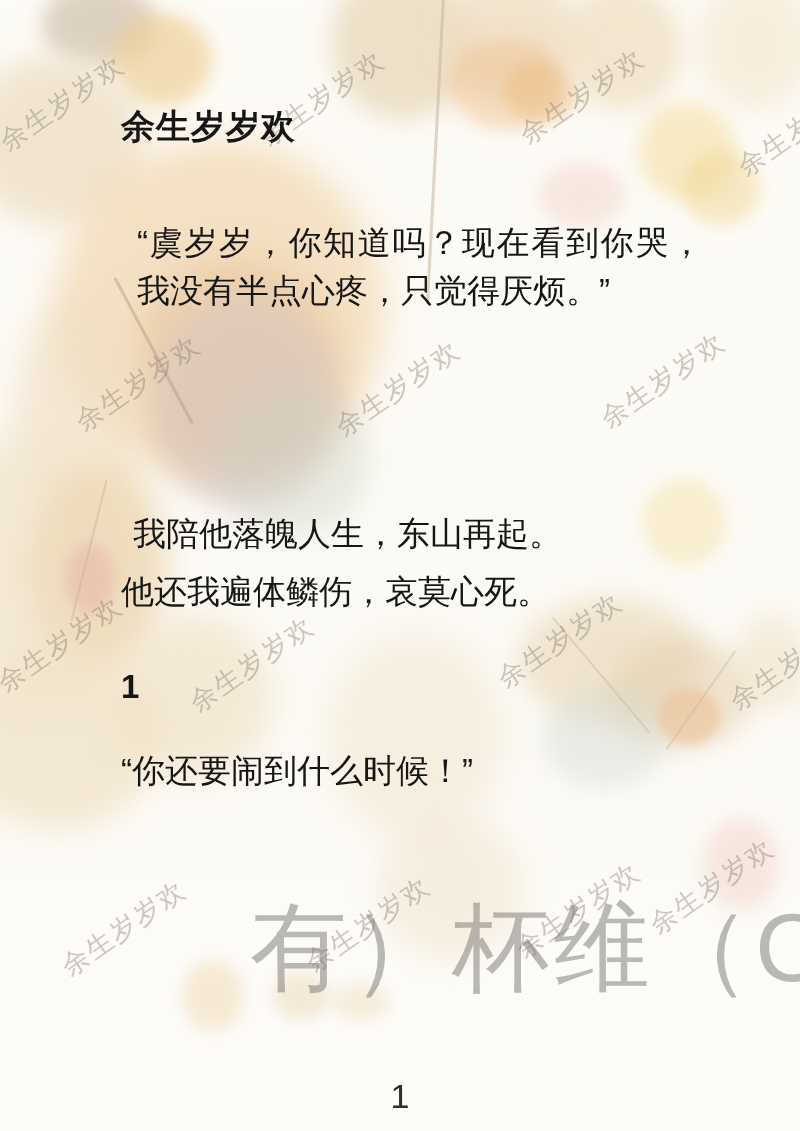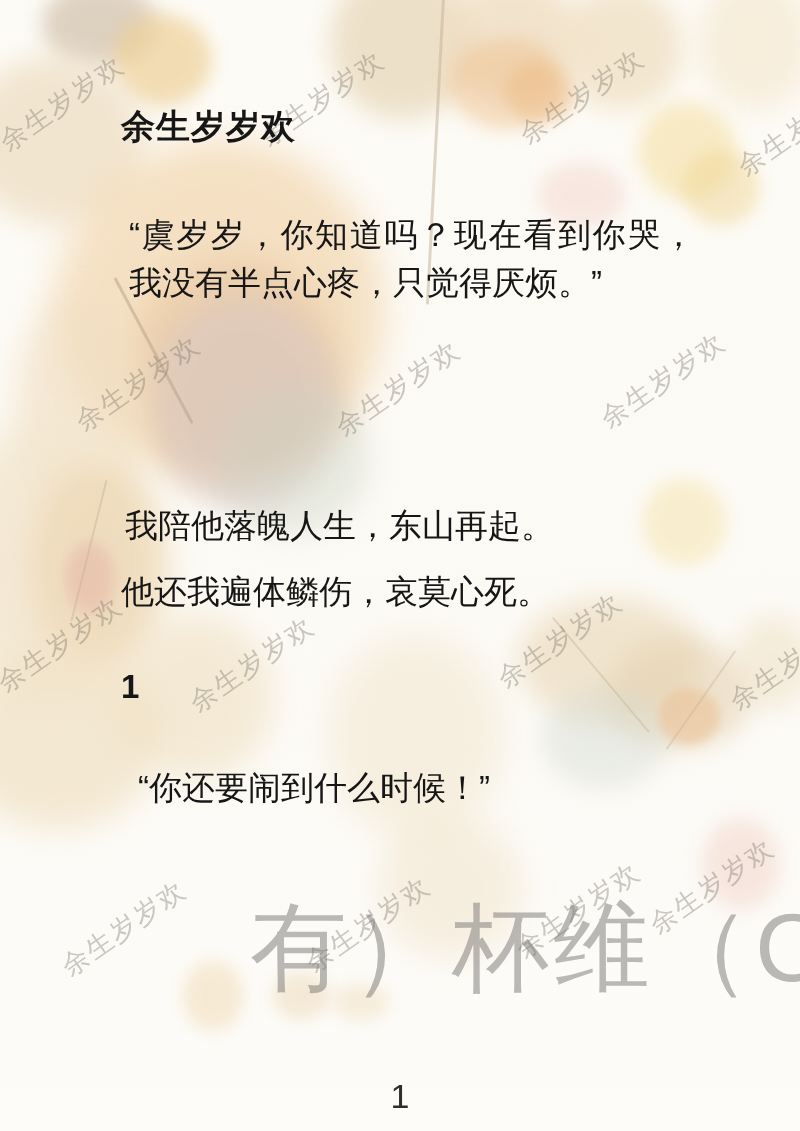--- a/index.html
+++ b/index.html
@@ -123,20 +123,20 @@
   <span class="wm" style="left:560px;top:640px">余生岁岁欢</span>
   <span class="wm" style="left:792px;top:662px">余生岁岁欢</span>
   <span class="wm" style="left:124px;top:928px">余生岁岁欢</span>
   <span class="wm" style="left:368px;top:924px">余生岁岁欢</span>
   <span class="wm" style="left:578px;top:910px">余生岁岁欢</span>
   <span class="wm" style="left:712px;top:886px">余生岁岁欢</span>
 
   <div class="wm-big">有）杯维（C</div>
 
   <h1 class="txt title" style="margin:0">余生岁岁欢</h1>
-  <p class="txt p1" style="margin:8px">“虞岁岁，你知道吗？现在看到你哭，我没有半点心疼，只觉得厌烦。”</p>
-  <p class="txt p3" style="margin:4px">我陪他落魄人生，东山再起。</p>
+  <p class="txt p1" style="margin:16px">“虞岁岁，你知道吗？现在看到你哭，我没有半点心疼，只觉得厌烦。”</p>
+  <p class="txt p3" style="margin:12px">我陪他落魄人生，东山再起。</p>
   <p class="txt p4" style="margin:0">他还我遍体鳞伤，哀莫心死。</p>
   <div class="txt secnum">1</div>
-  <p class="txt p5" style="margin:17px">“你还要闹到什么时候！”</p>
+  <p class="txt p5" style="margin:0">“你还要闹到什么时候！”</p>
   <div class="pageno">1</div>
 
 </div>
 
 </body></html>

